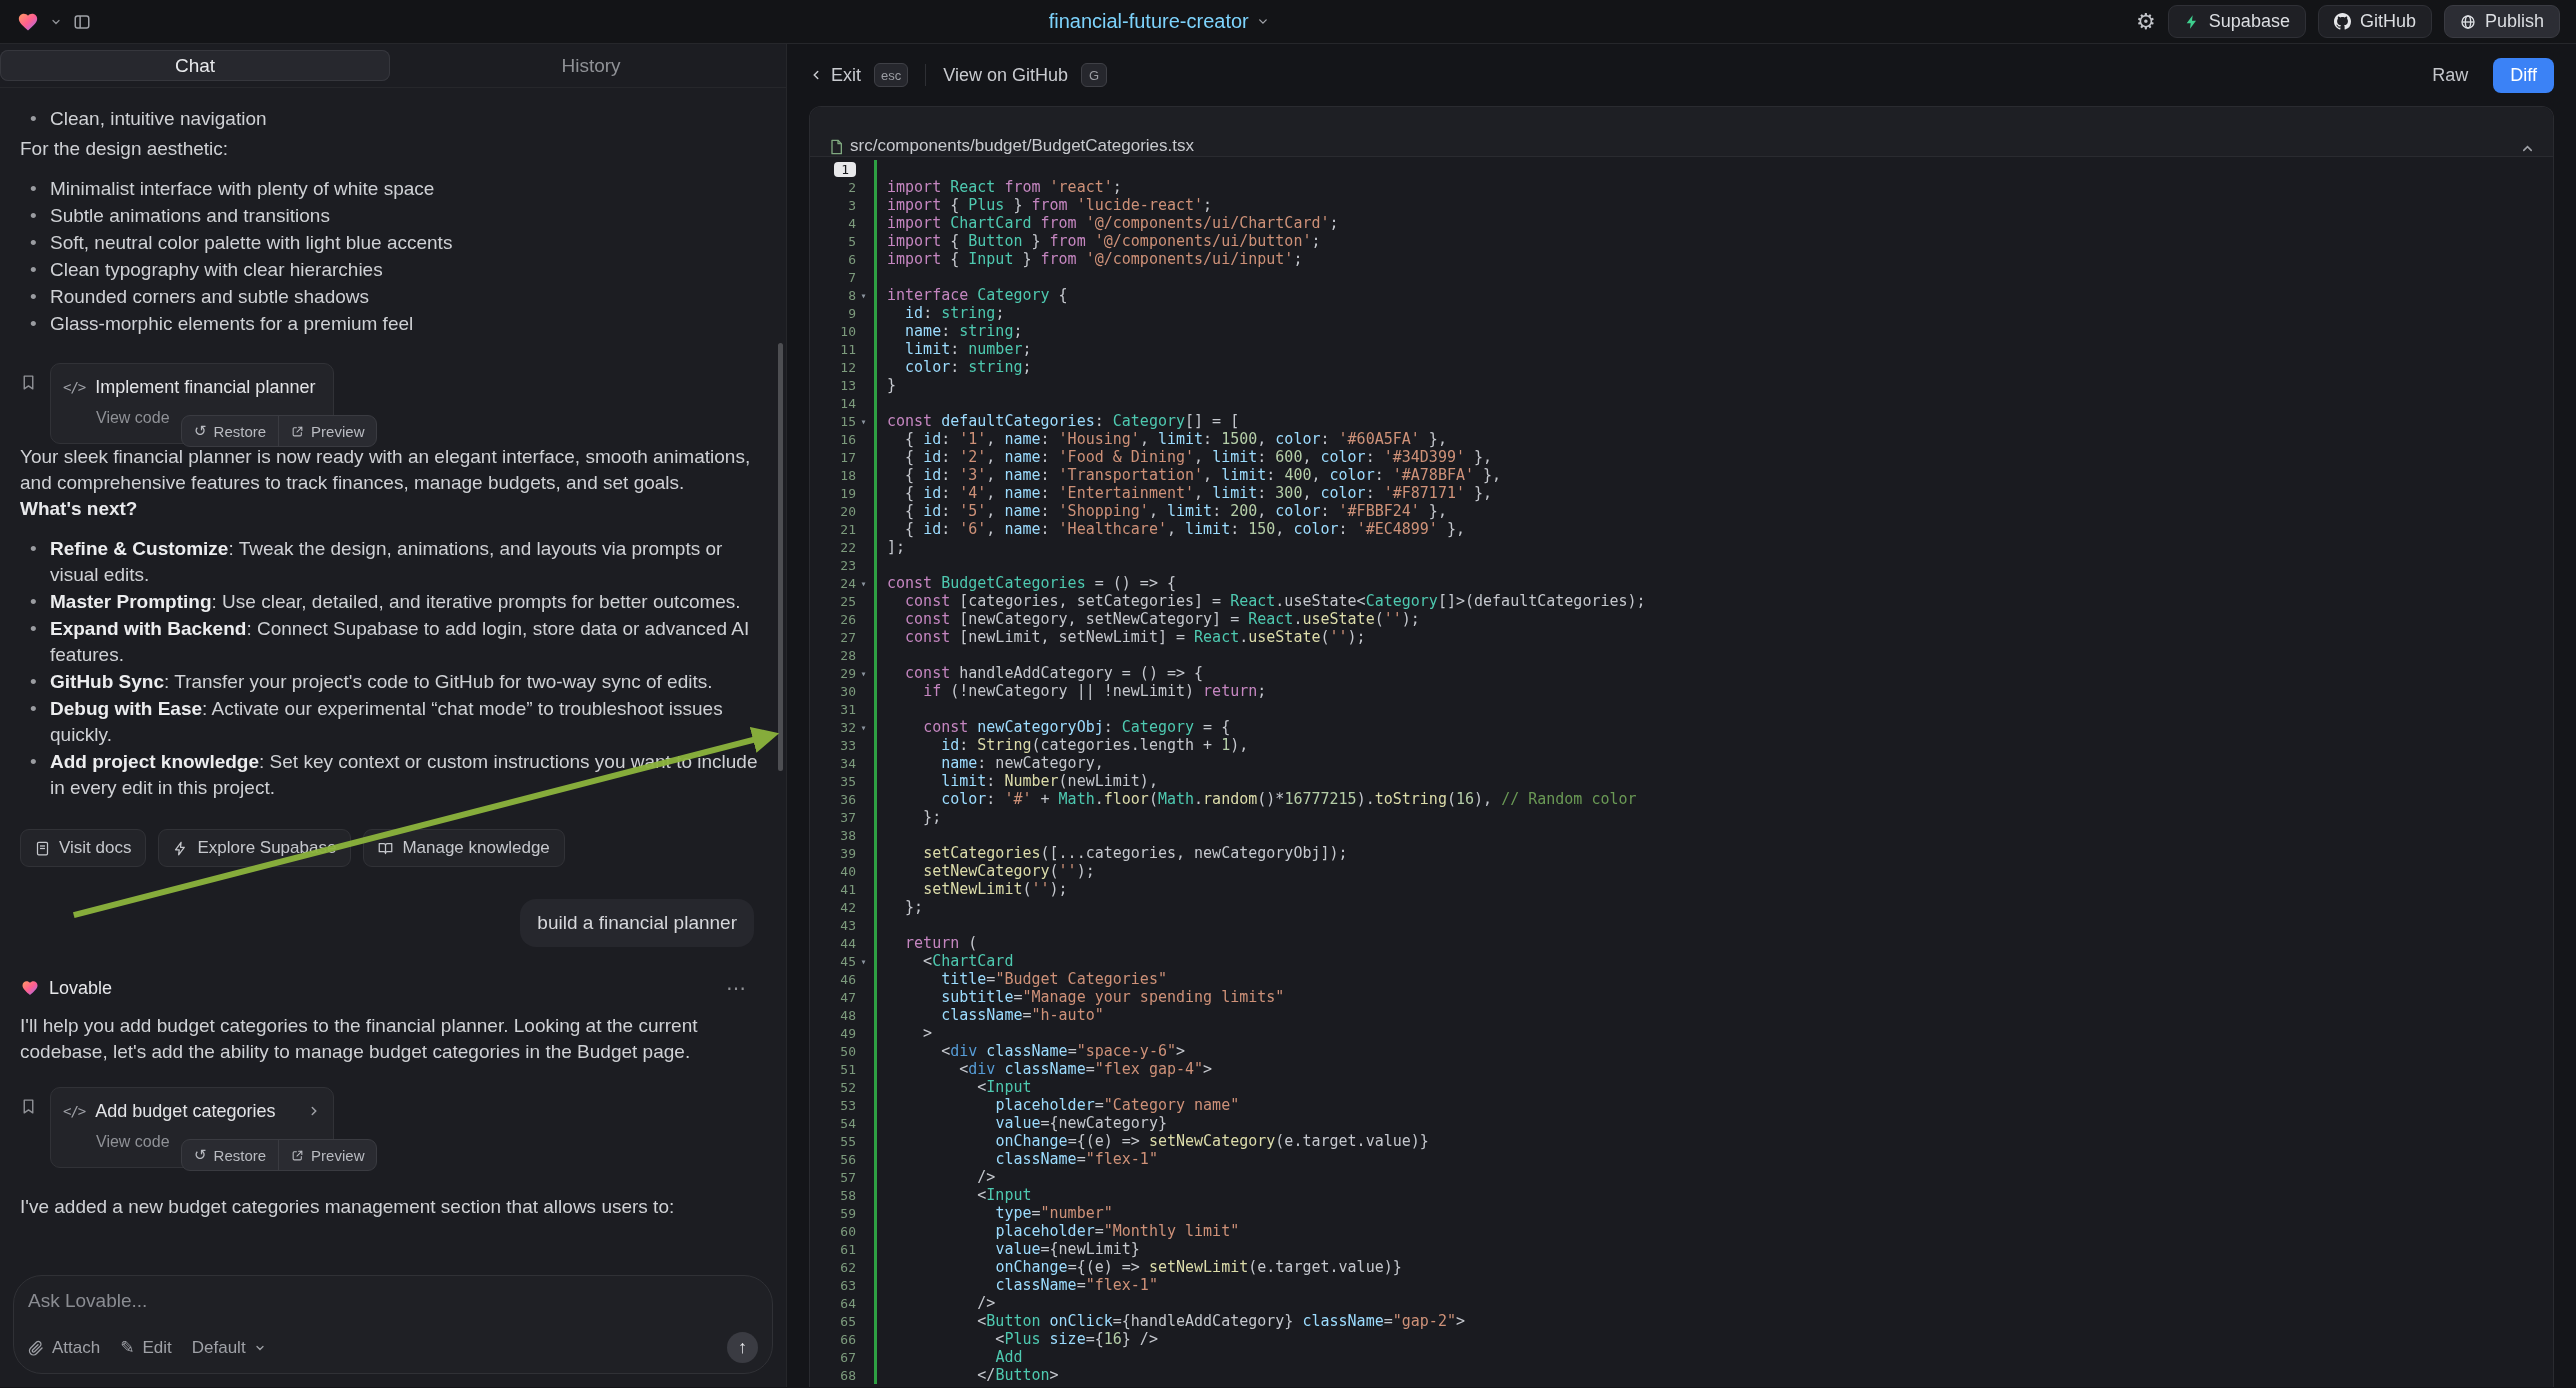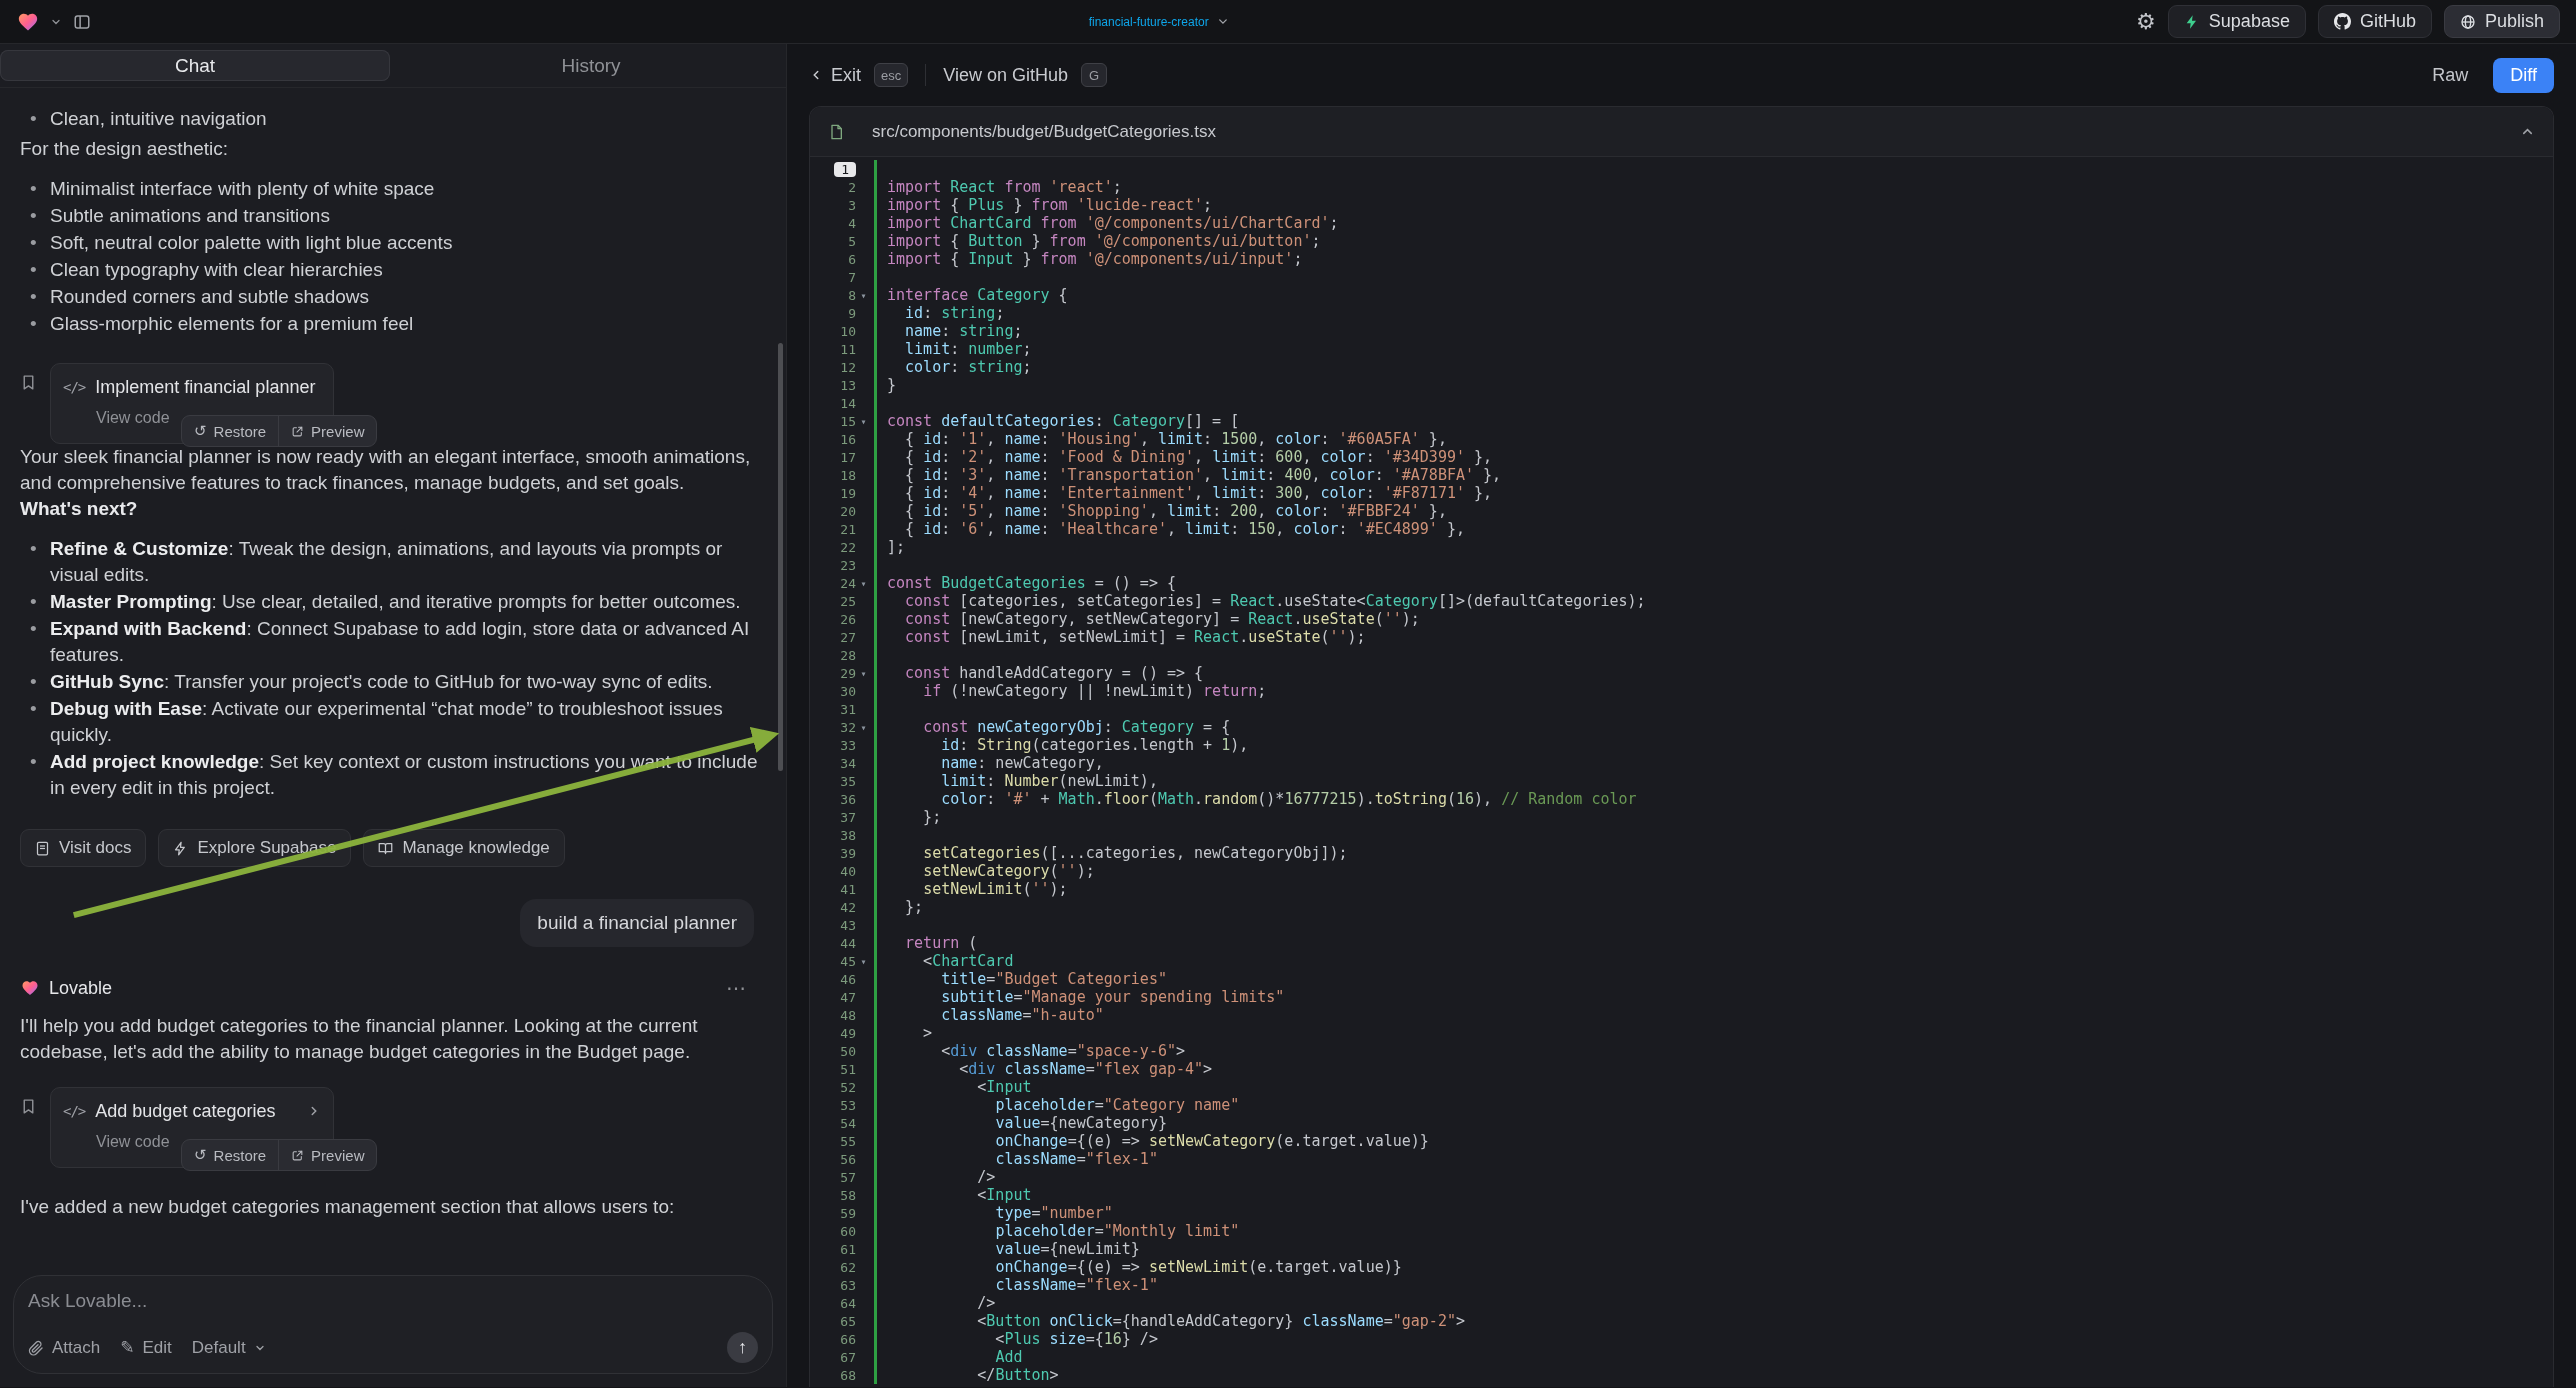--- a/index.html
+++ b/index.html
@@ -6,21 +6,21 @@
   html,body{background:#0d0e10}
   .app{position:relative;width:2576px;height:1388px;background:#131417;color:#d6d7da;
        font-family:"Liberation Sans",sans-serif;overflow:hidden}
 
   
   .topbar{height:44px;display:flex;align-items:center;padding:0 16px;gap:12px;
           background:#131417;border-bottom:1px solid #26272b;position:relative;z-index:10}
   .tb-left{display:flex;align-items:center;gap:10px}
   .icon-btn{display:inline-flex;align-items:center;justify-content:center;background:none;border:none;cursor:pointer;color:#b9bbc0}
   .tb-center{position:absolute;left:45%;transform:translateX(-50%);display:flex;align-items:center;gap:8px;
-             font-size:12px;color:#0ea5e9;cursor:pointer}
+             font-size:20px;color:#7dd3fc;cursor:pointer}
   .tb-right{margin-left:auto;display:flex;align-items:center;gap:12px}
   .gear{font-size:22px;color:#c2c4c9;background:none;border:none;cursor:pointer}
   .pill{display:inline-flex;align-items:center;gap:9px;height:33px;padding:0 15px;border-radius:9px;
         background:#1f2025;border:1px solid #2f3036;color:#dcdee2;font-size:18px;cursor:pointer;
         font-family:"Liberation Sans",sans-serif}
   .pill.publish{background:#2c2d34;border-color:#3a3b42}
 
   
   .main{display:flex;height:1343px}
   .chat{width:787px;flex:none;background:#1c1d22;border-right:1px solid #26272b;
@@ -94,21 +94,21 @@
        border:1px solid #3f4046;background:#26272d;border-radius:6px;font-size:13px;color:#9b9da3}
   .vdiv{width:1px;height:22px;background:#2e2f34;margin:0 4px}
   .spacer{flex:1}
   .raw{background:none;border:none;color:#c4c6cb;font-size:18px;padding:7px 12px;cursor:pointer;
        font-family:Liberation Sans, sans-serif}
   .diff{background:var(--accent,#3b82f6);border:none;color:#fff;font-size:18px;padding:7px 17px;
         border-radius:8px;cursor:pointer;font-family:"Liberation Sans",sans-serif}
 
   .file-card{margin:0 22px;flex:1;display:flex;flex-direction:column;border:1px solid #2a2b30;
              border-bottom:none;border-radius:12px 12px 0 0;overflow:hidden;min-height:0}
-  .file-header{height:50px;flex:none;background:#1e1f24;display:flex;align-items:center;gap:28px;
+  .file-header{height:50px;flex:none;background:#1e1f24;display:flex;align-items:flex-end;gap:6px;
                padding:0 18px;border-bottom:1px solid #2a2b30;cursor:pointer}
   .fpath{font-size:17px;color:#c7c9ce}
   .chev-up{margin-left:auto}
 
   .code{flex:1;background:#1a1b20;font-family:"DejaVu Sans Mono",monospace;font-size:15px;
         padding-top:3px;overflow:hidden}
   .cl{display:flex;height:18px;white-space:pre;align-items:center}
   .gut{flex:none;width:64px;display:inline-flex;justify-content:flex-end;align-items:center;padding-right:3px}
   .num{font-size:13px;color:#7d9b7d;text-align:right}
   .num.sel{background:#e8e8ea;color:#17181c;border-radius:4px;padding:0 7px}

